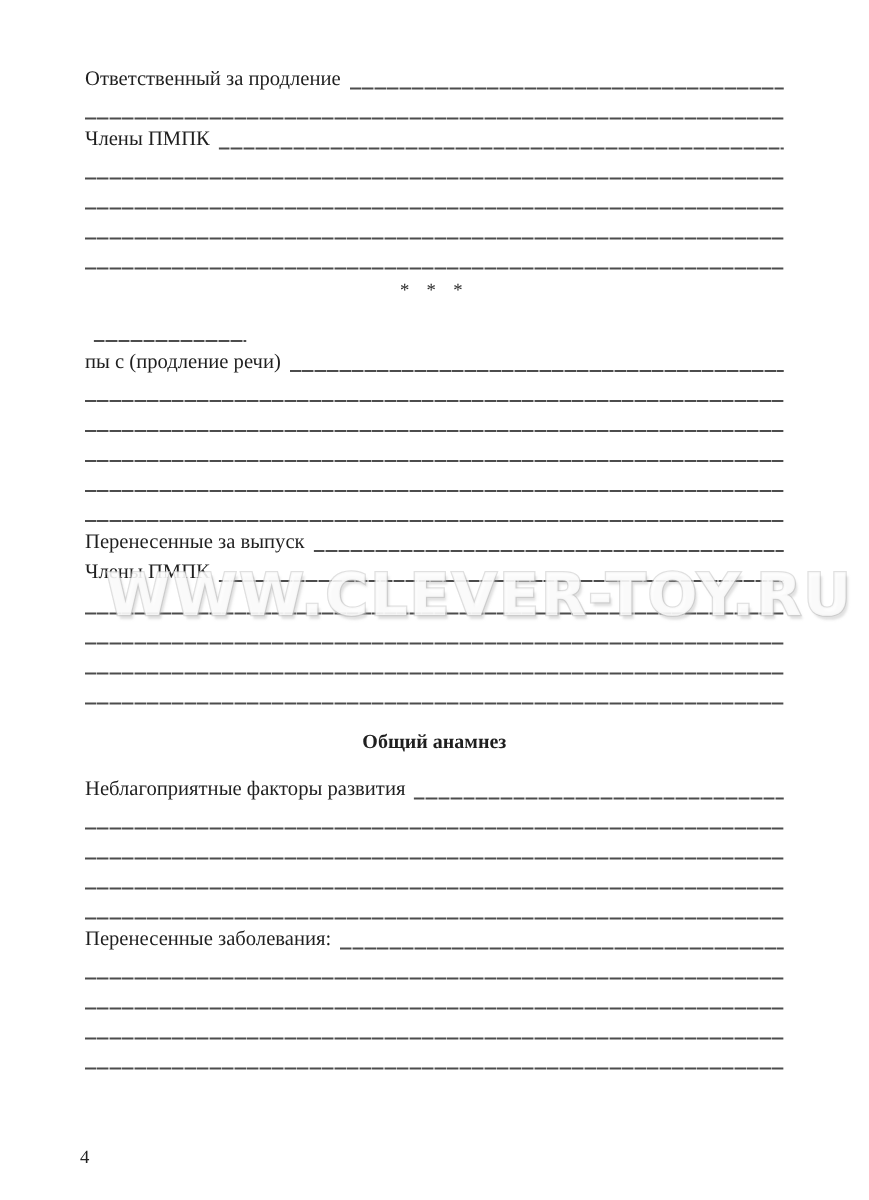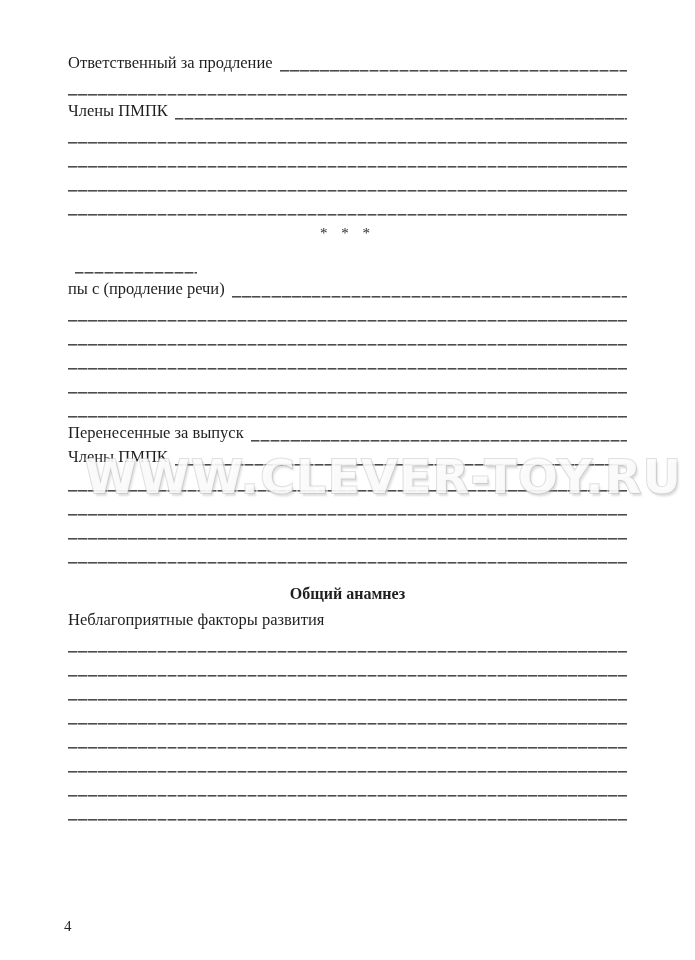--- a/index.html
+++ b/index.html
@@ -43,21 +43,21 @@
   .sentence-end { margin-left: auto; word-spacing: 2px; }
   .group-gap { margin-top: 2px; }
   .heading-row {
     height: 28px; margin-top: 12px;
     text-align: center;
     font-weight: bold;
     font-size: 16px;
     line-height: 28px;
     display: block;
   }
-  .after-heading { margin-top: 1px; flex-direction: column; }
+  .after-heading { margin-top: 12px; }
   .page-number {
     position: absolute;
     left: 64px; top: 918px;
     font-size: 15px;
     font-family: "Liberation Serif", serif;
     color: #222;
   }
   .watermark {
     position: absolute;
     top: 449px; left: 50%;
@@ -128,20 +128,24 @@
 
   <div class="row after-heading">
     <span class="label">Неблагоприятные факторы развития</span>
     <span class="fill rule"></span>
   </div>
   <div class="row blank rule"></div>
   <div class="row blank rule"></div>
   <div class="row blank rule"></div>
   <div class="row blank rule"></div>
 
+  <div class="row">
+    <span class="label">Перенесенные заболевания:</span>
+    <span class="fill rule"></span>
+  </div>
   <div class="row blank rule"></div>
   <div class="row blank rule"></div>
   <div class="row blank rule"></div>
   <div class="row blank rule"></div>
 
 </div>
 
 <div class="watermark">WWW.CLEVER-TOY.RU</div>
 
 <div class="page-number">4</div>

